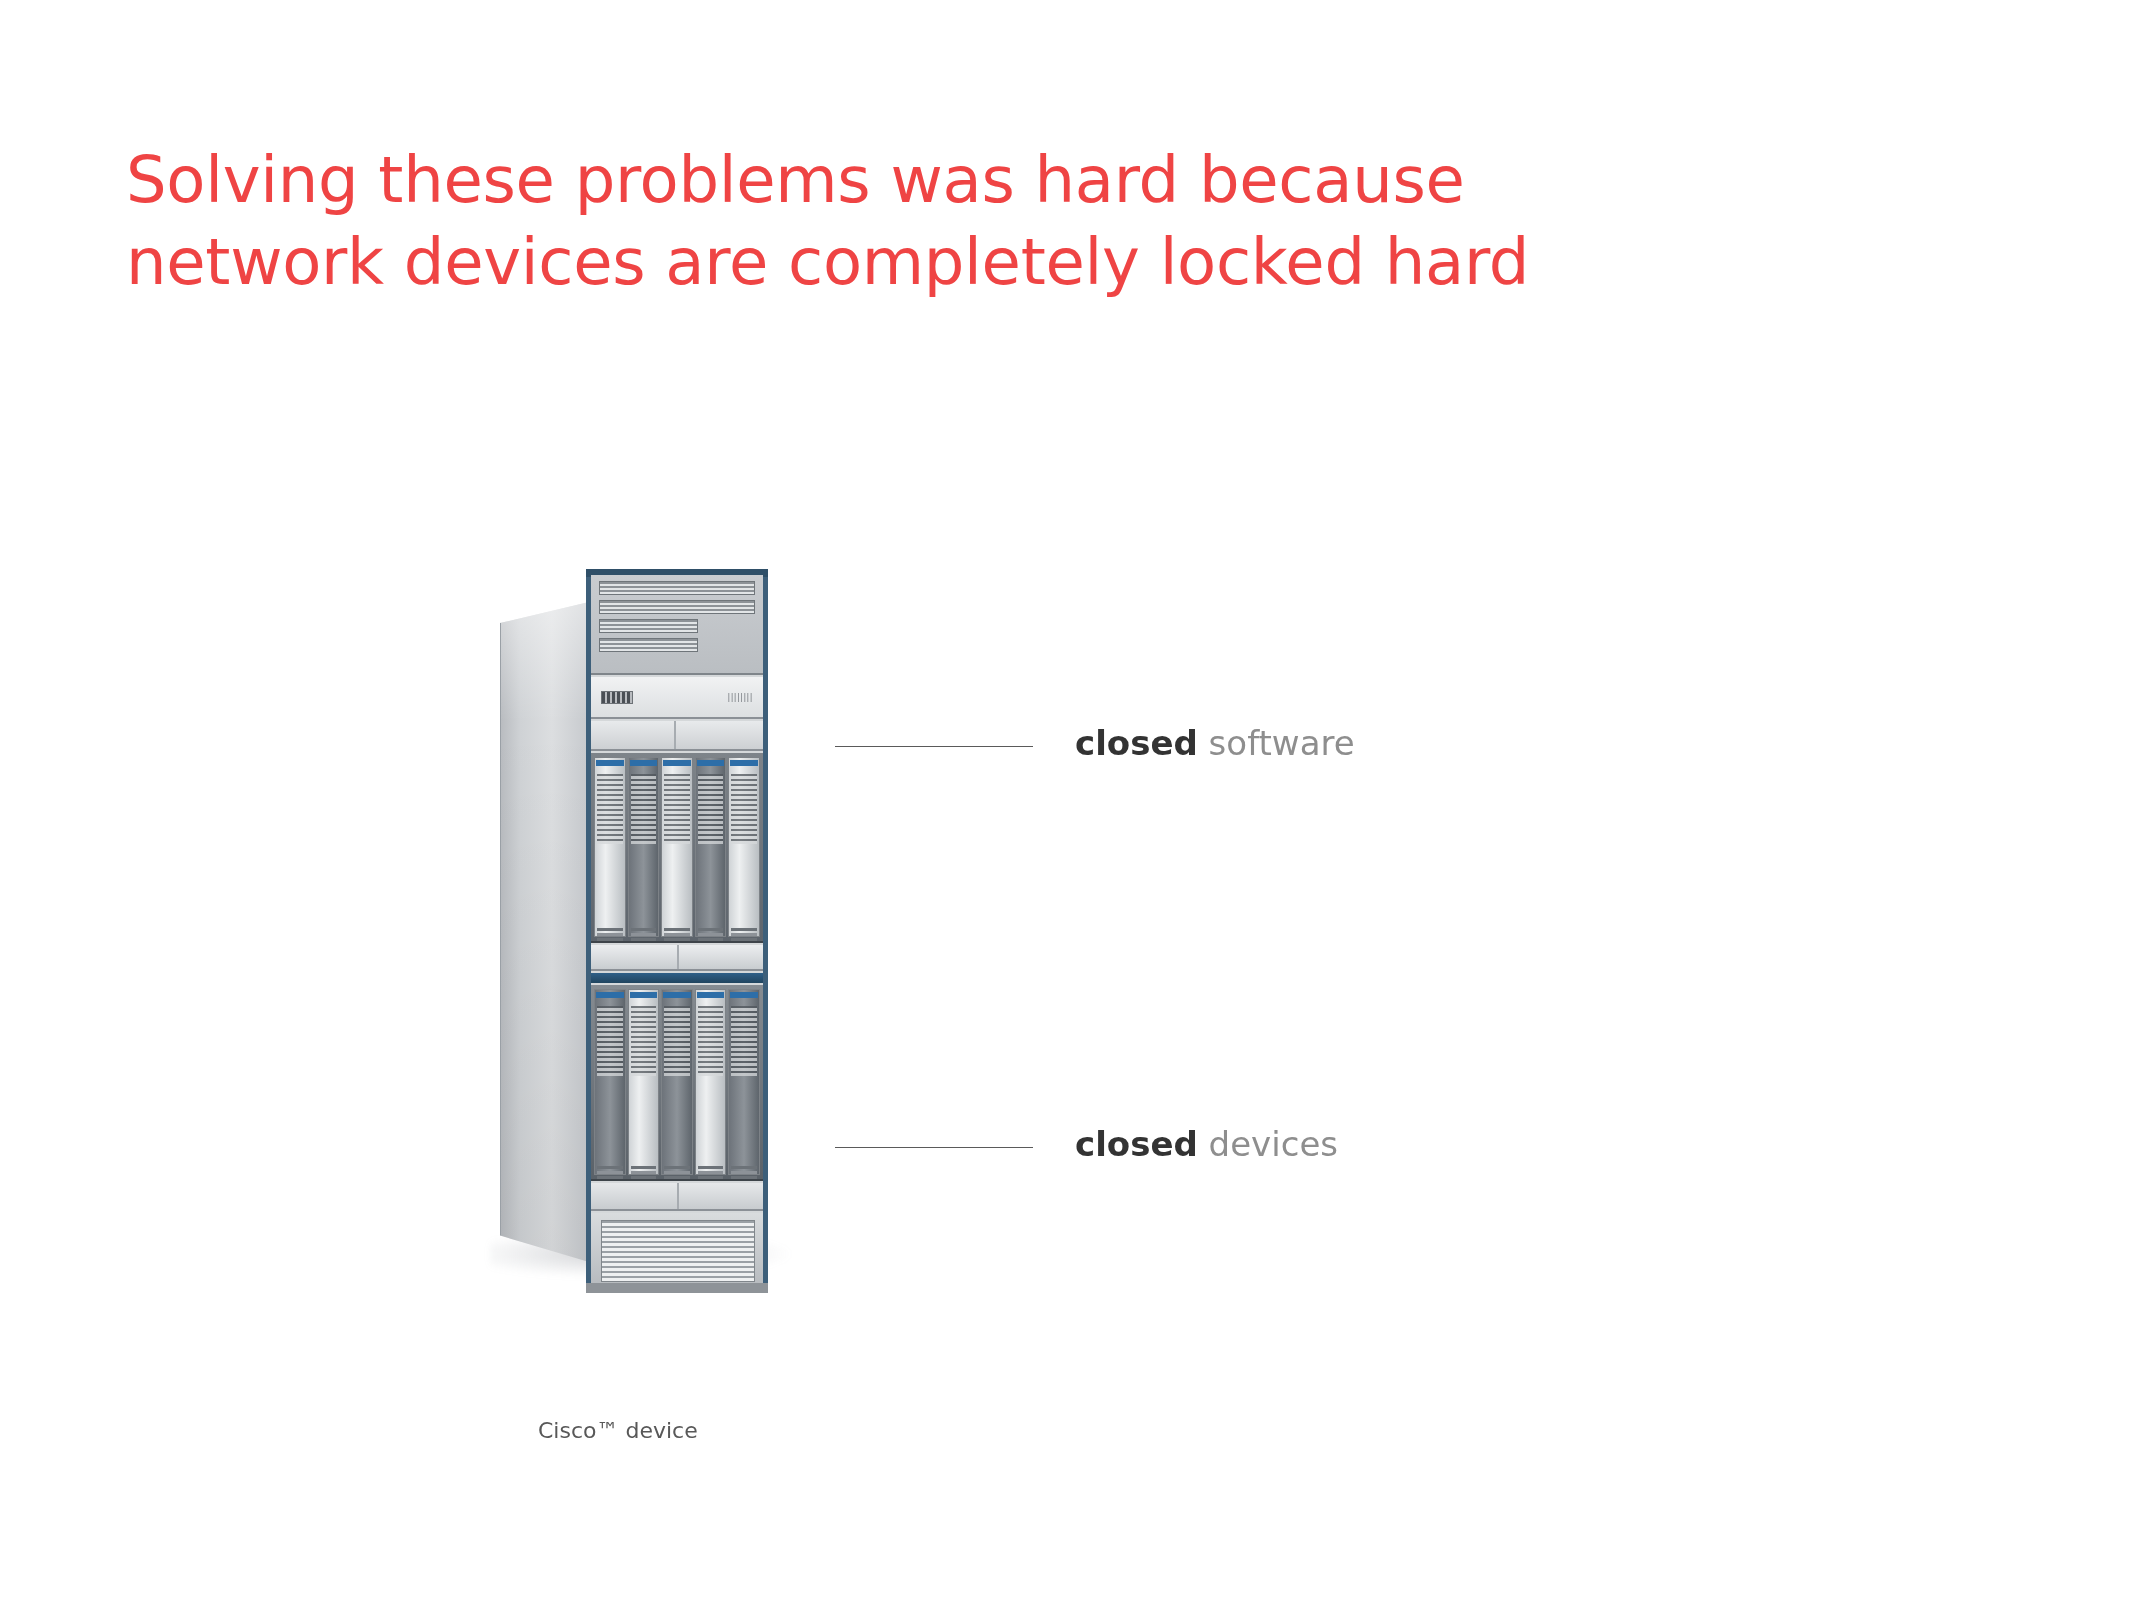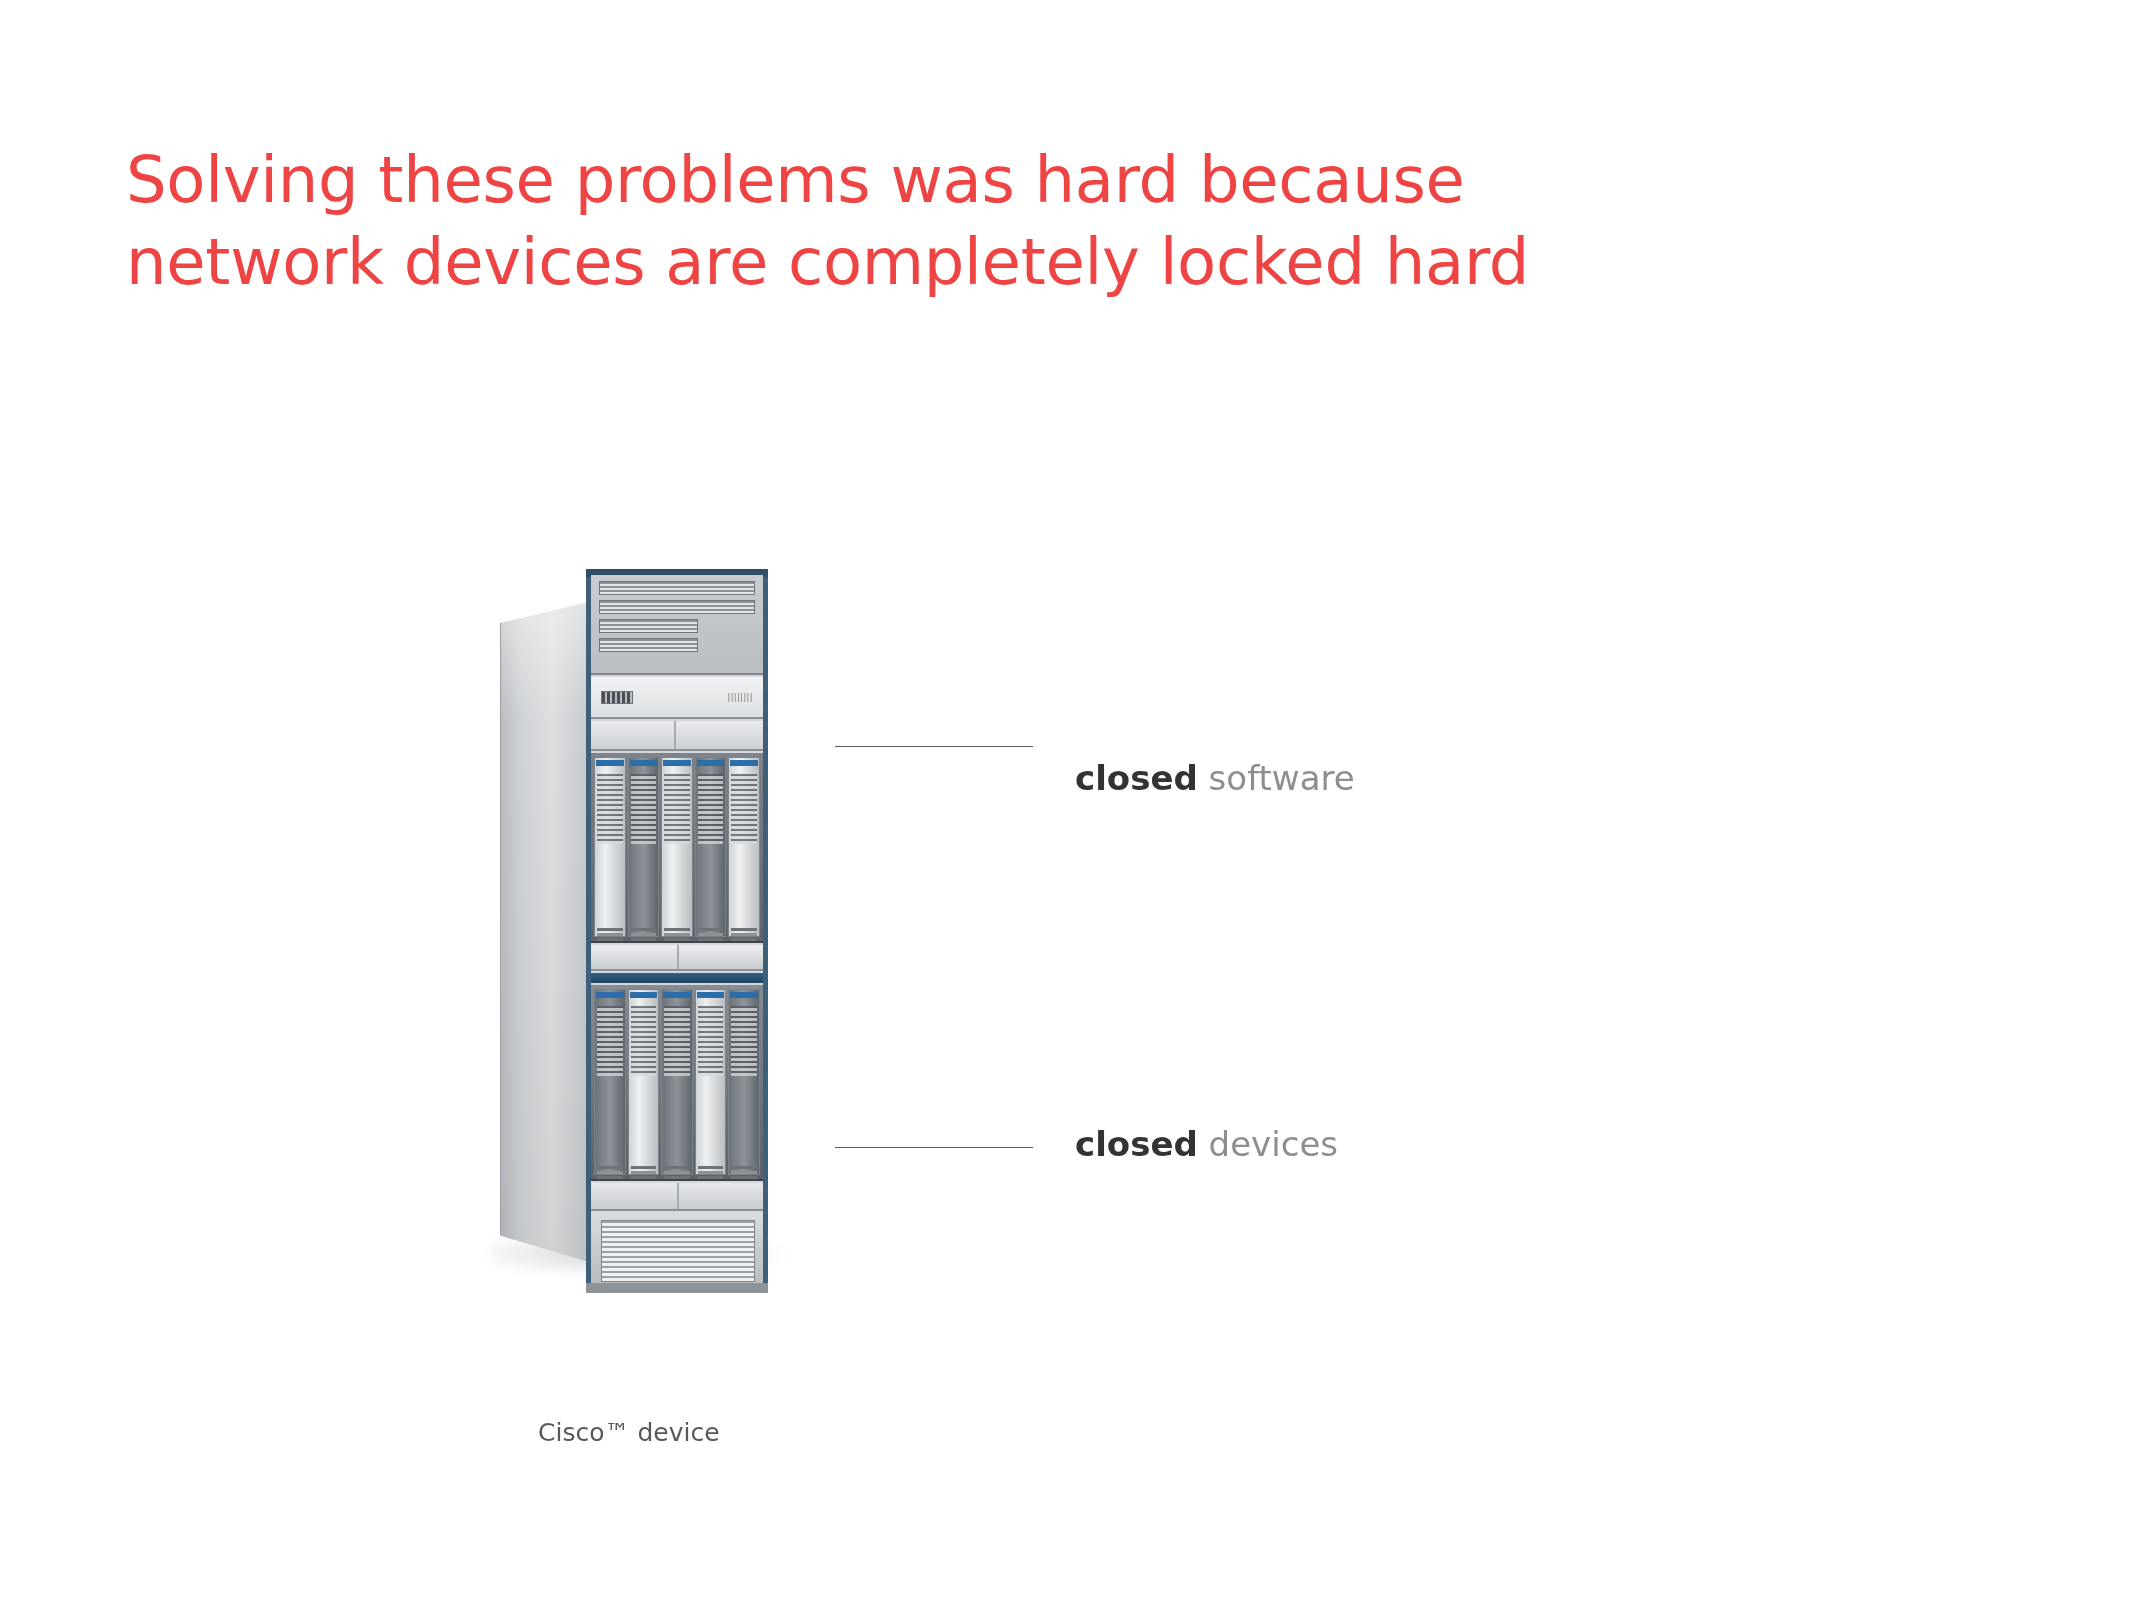--- a/index.html
+++ b/index.html
@@ -244,21 +244,21 @@
     white-space: nowrap;
     color: #8e8e8e;
   }
   .callout-label b {
     font-weight: 700;
     color: #333333;
   }
 
   .caption {
     position: absolute;
-    font-size: 25px;
+    font-size: 22px;
     color: #585858;
     white-space: nowrap;
   }
 </style>
 </head>
 <body>
 
 <div class="slide-title">
   <span class="line">Solving these problems was hard because</span>
   <span class="line">network devices are completely locked hard</span>
@@ -355,21 +355,21 @@
     </div>
 
     <div class="mod mod-fan">
       <div class="fan-grille"></div>
     </div>
 
   </div>
 </div>
 
 <div class="callout-line" style="left: 835px; top: 746px; width: 198px;"></div>
-<div class="callout-label" style="left: 1075px; top: 758px;">
+<div class="callout-label" style="left: 1075px; top: 723px;">
   <b>closed</b><span> software</span>
 </div>
 
 <div class="callout-line" style="left: 835px; top: 1147px; width: 198px;"></div>
 <div class="callout-label" style="left: 1075px; top: 1124px;">
   <b>closed</b><span> devices</span>
 </div>
 
 <div class="caption" style="left: 538px; top: 1418px;">Cisco™ device</div>
 

